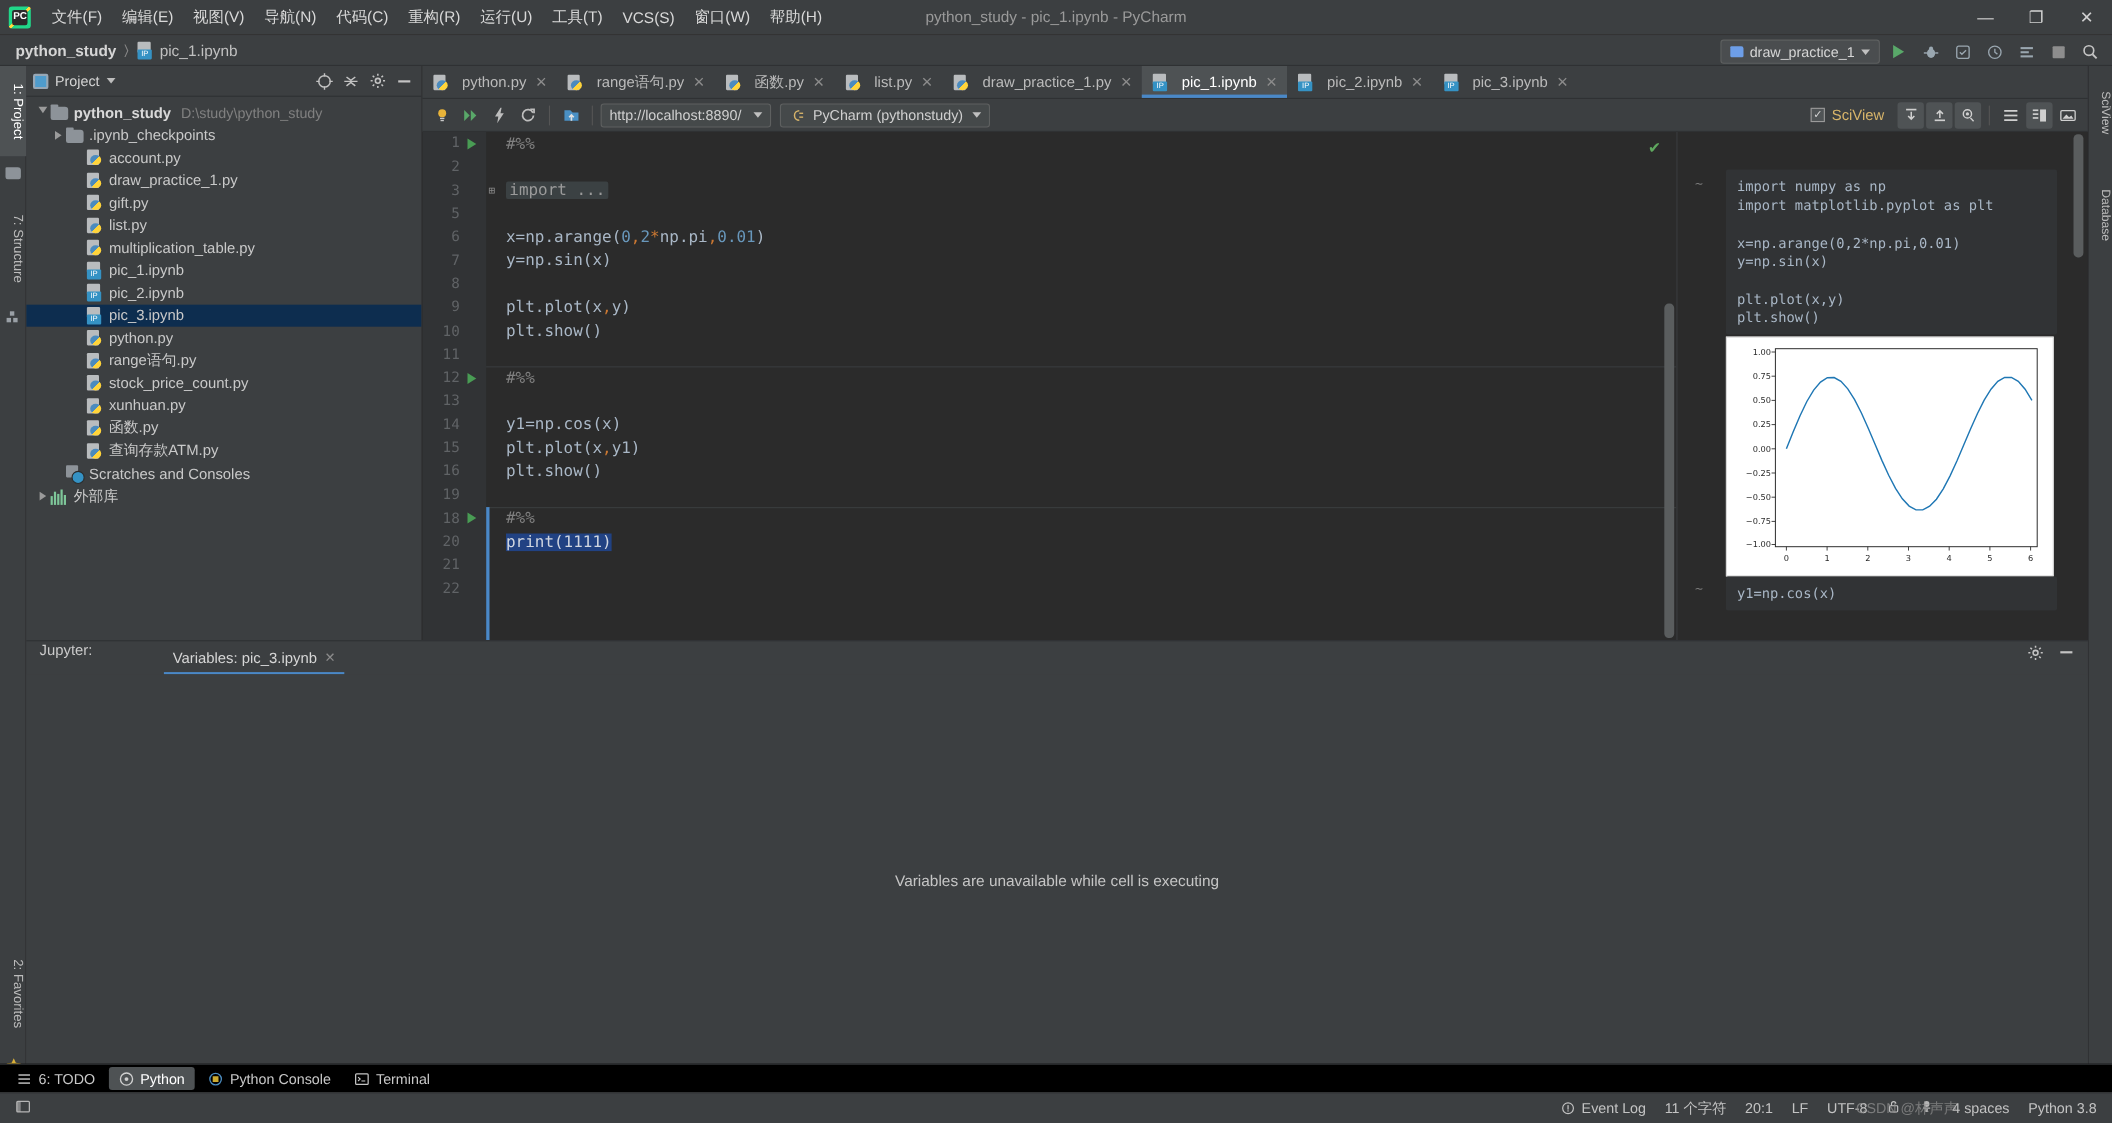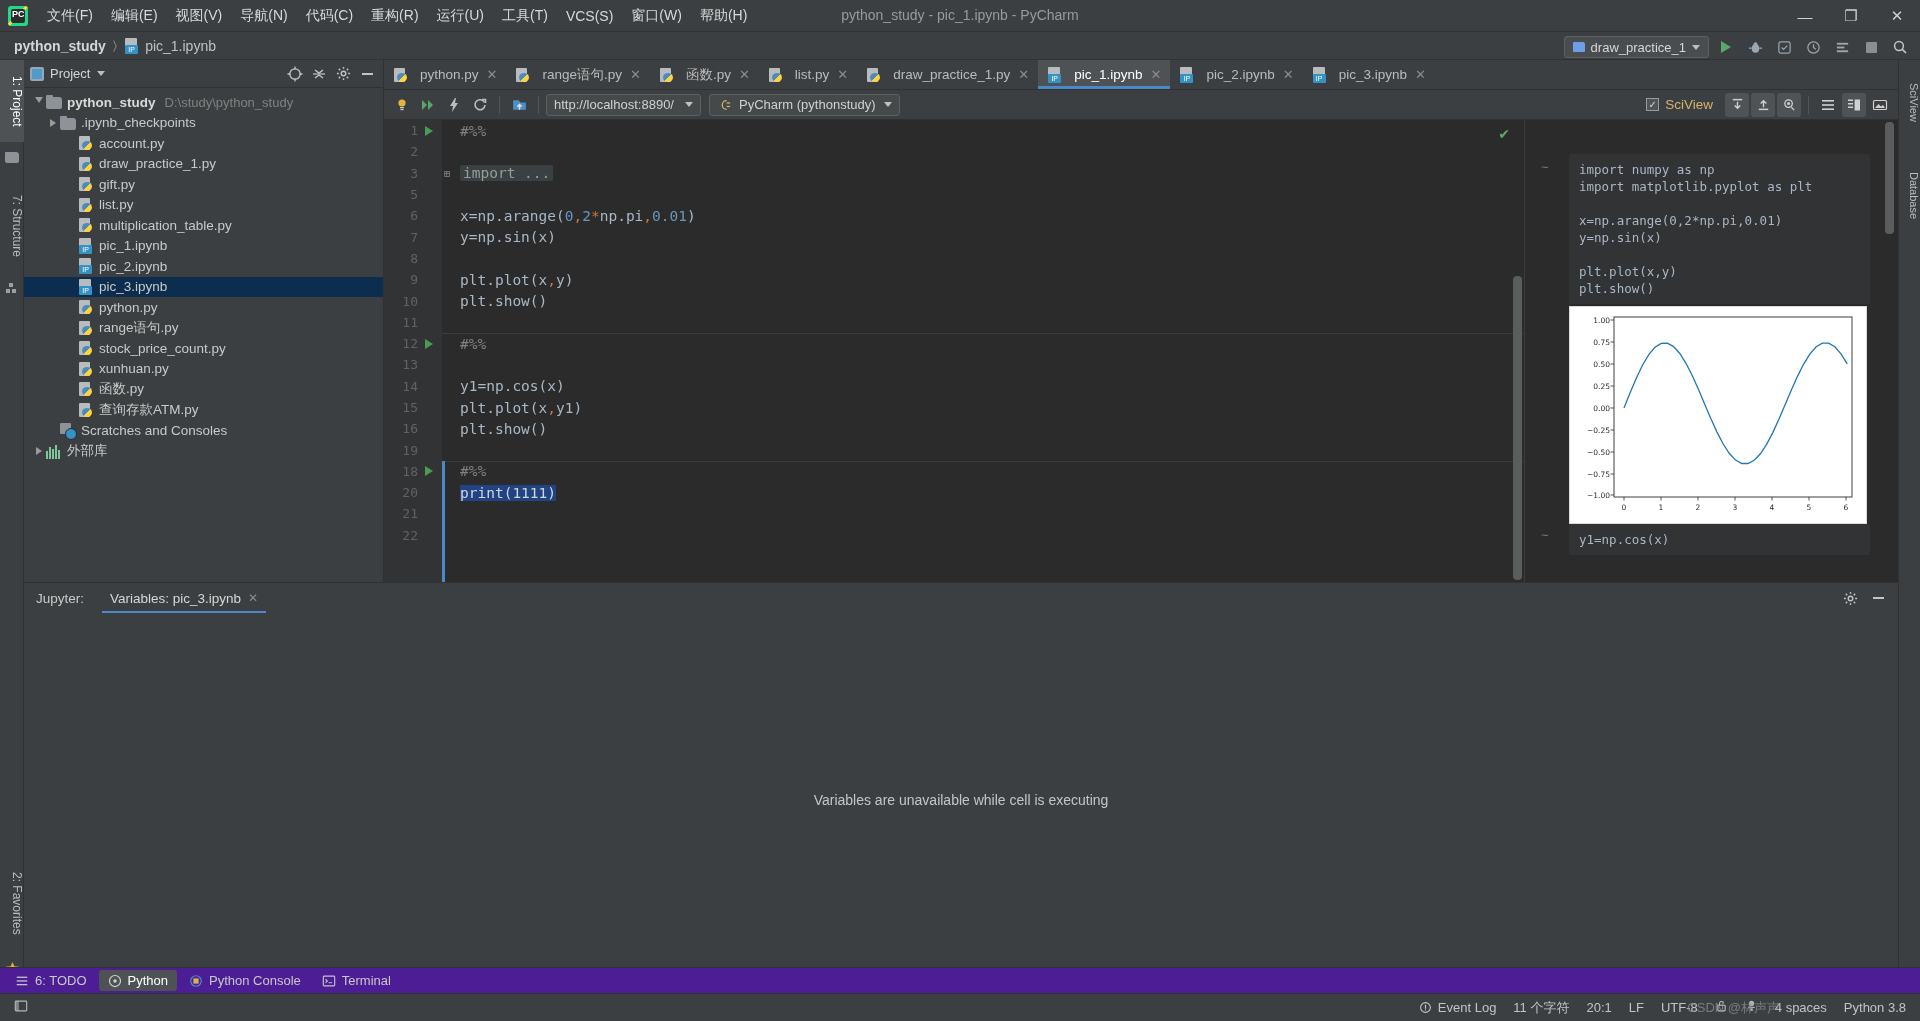--- a/index.html
+++ b/index.html
@@ -209,37 +209,37 @@
     font-family:"DejaVu Sans Mono", monospace; font-size:12.5px; color:#a9b7c6; white-space:pre; line-height:17px;
   }
   .prompt { position:absolute; left:16px; color:#7a7a7a; font-family:"DejaVu Sans Mono",monospace; font-size:12px; }
   .plot-box { position:absolute; left:44px; background:#ffffff; border:1px solid #d8d8d8; }
 
   
   .jupyter-panel {
     position:absolute; left:24px; top:582px; right:22px; height:405px;
     background:#3c3f41; border-top:1px solid #2f3133;
   }
-  .jp-head { height:30px; display:flex; align-items:center; padding-left:12px; position:relative; }
+  .jp-head { height:30px; display:flex; align-items:flex-start; padding-left:12px; position:relative;gap:47px; }
   .jp-label { color:#cacaca; font-size:13.5px; margin-right:18px; }
   .jp-tab {
     display:flex; align-items:center; gap:7px; height:30px; padding:0 8px; color:#d6d6d6;
     font-size:13.5px; position:relative;
   }
   .jp-tab.active:after{ content:""; position:absolute; left:0; right:0; bottom:0; height:2px; background:#4a88c7; }
   .jp-actions { margin-left:auto; display:flex; align-items:center; gap:8px; padding-right:10px; }
   .jp-body {
     position:absolute; left:0; right:0; top:30px; bottom:0; background:#3c3f41;
     display:flex; align-items:center; justify-content:center; color:#c5c5c5; font-size:14px;
   }
 
   
   .bottombar {
     position:absolute; left:0; bottom:28px; width:1920px; height:26px;
-    background:#4c1d95; border-top:1px solid #2f3133; display:flex; align-items:center; padding-left:6px; gap:3px;
+    background:#000000; border-top:1px solid #2f3133; display:flex; align-items:center; padding-left:6px; gap:3px;
   }
   .bb-item { display:flex; align-items:center; gap:6px; padding:3px 9px; color:#c8c8c8; font-size:13px; border-radius:3px;}
   .bb-item.active{ background:#4e5254; color:#fff; }
 
   
   .statusbar {
     position:absolute; left:0; bottom:0; width:1920px; height:28px;
     background:#3c3f41; border-top:1px solid #2f3133; display:flex; align-items:center;
   }
   .sb-right { margin-left:auto; display:flex; align-items:center; gap:17px; padding-right:14px; color:#c3c3c3; font-size:13px; }

